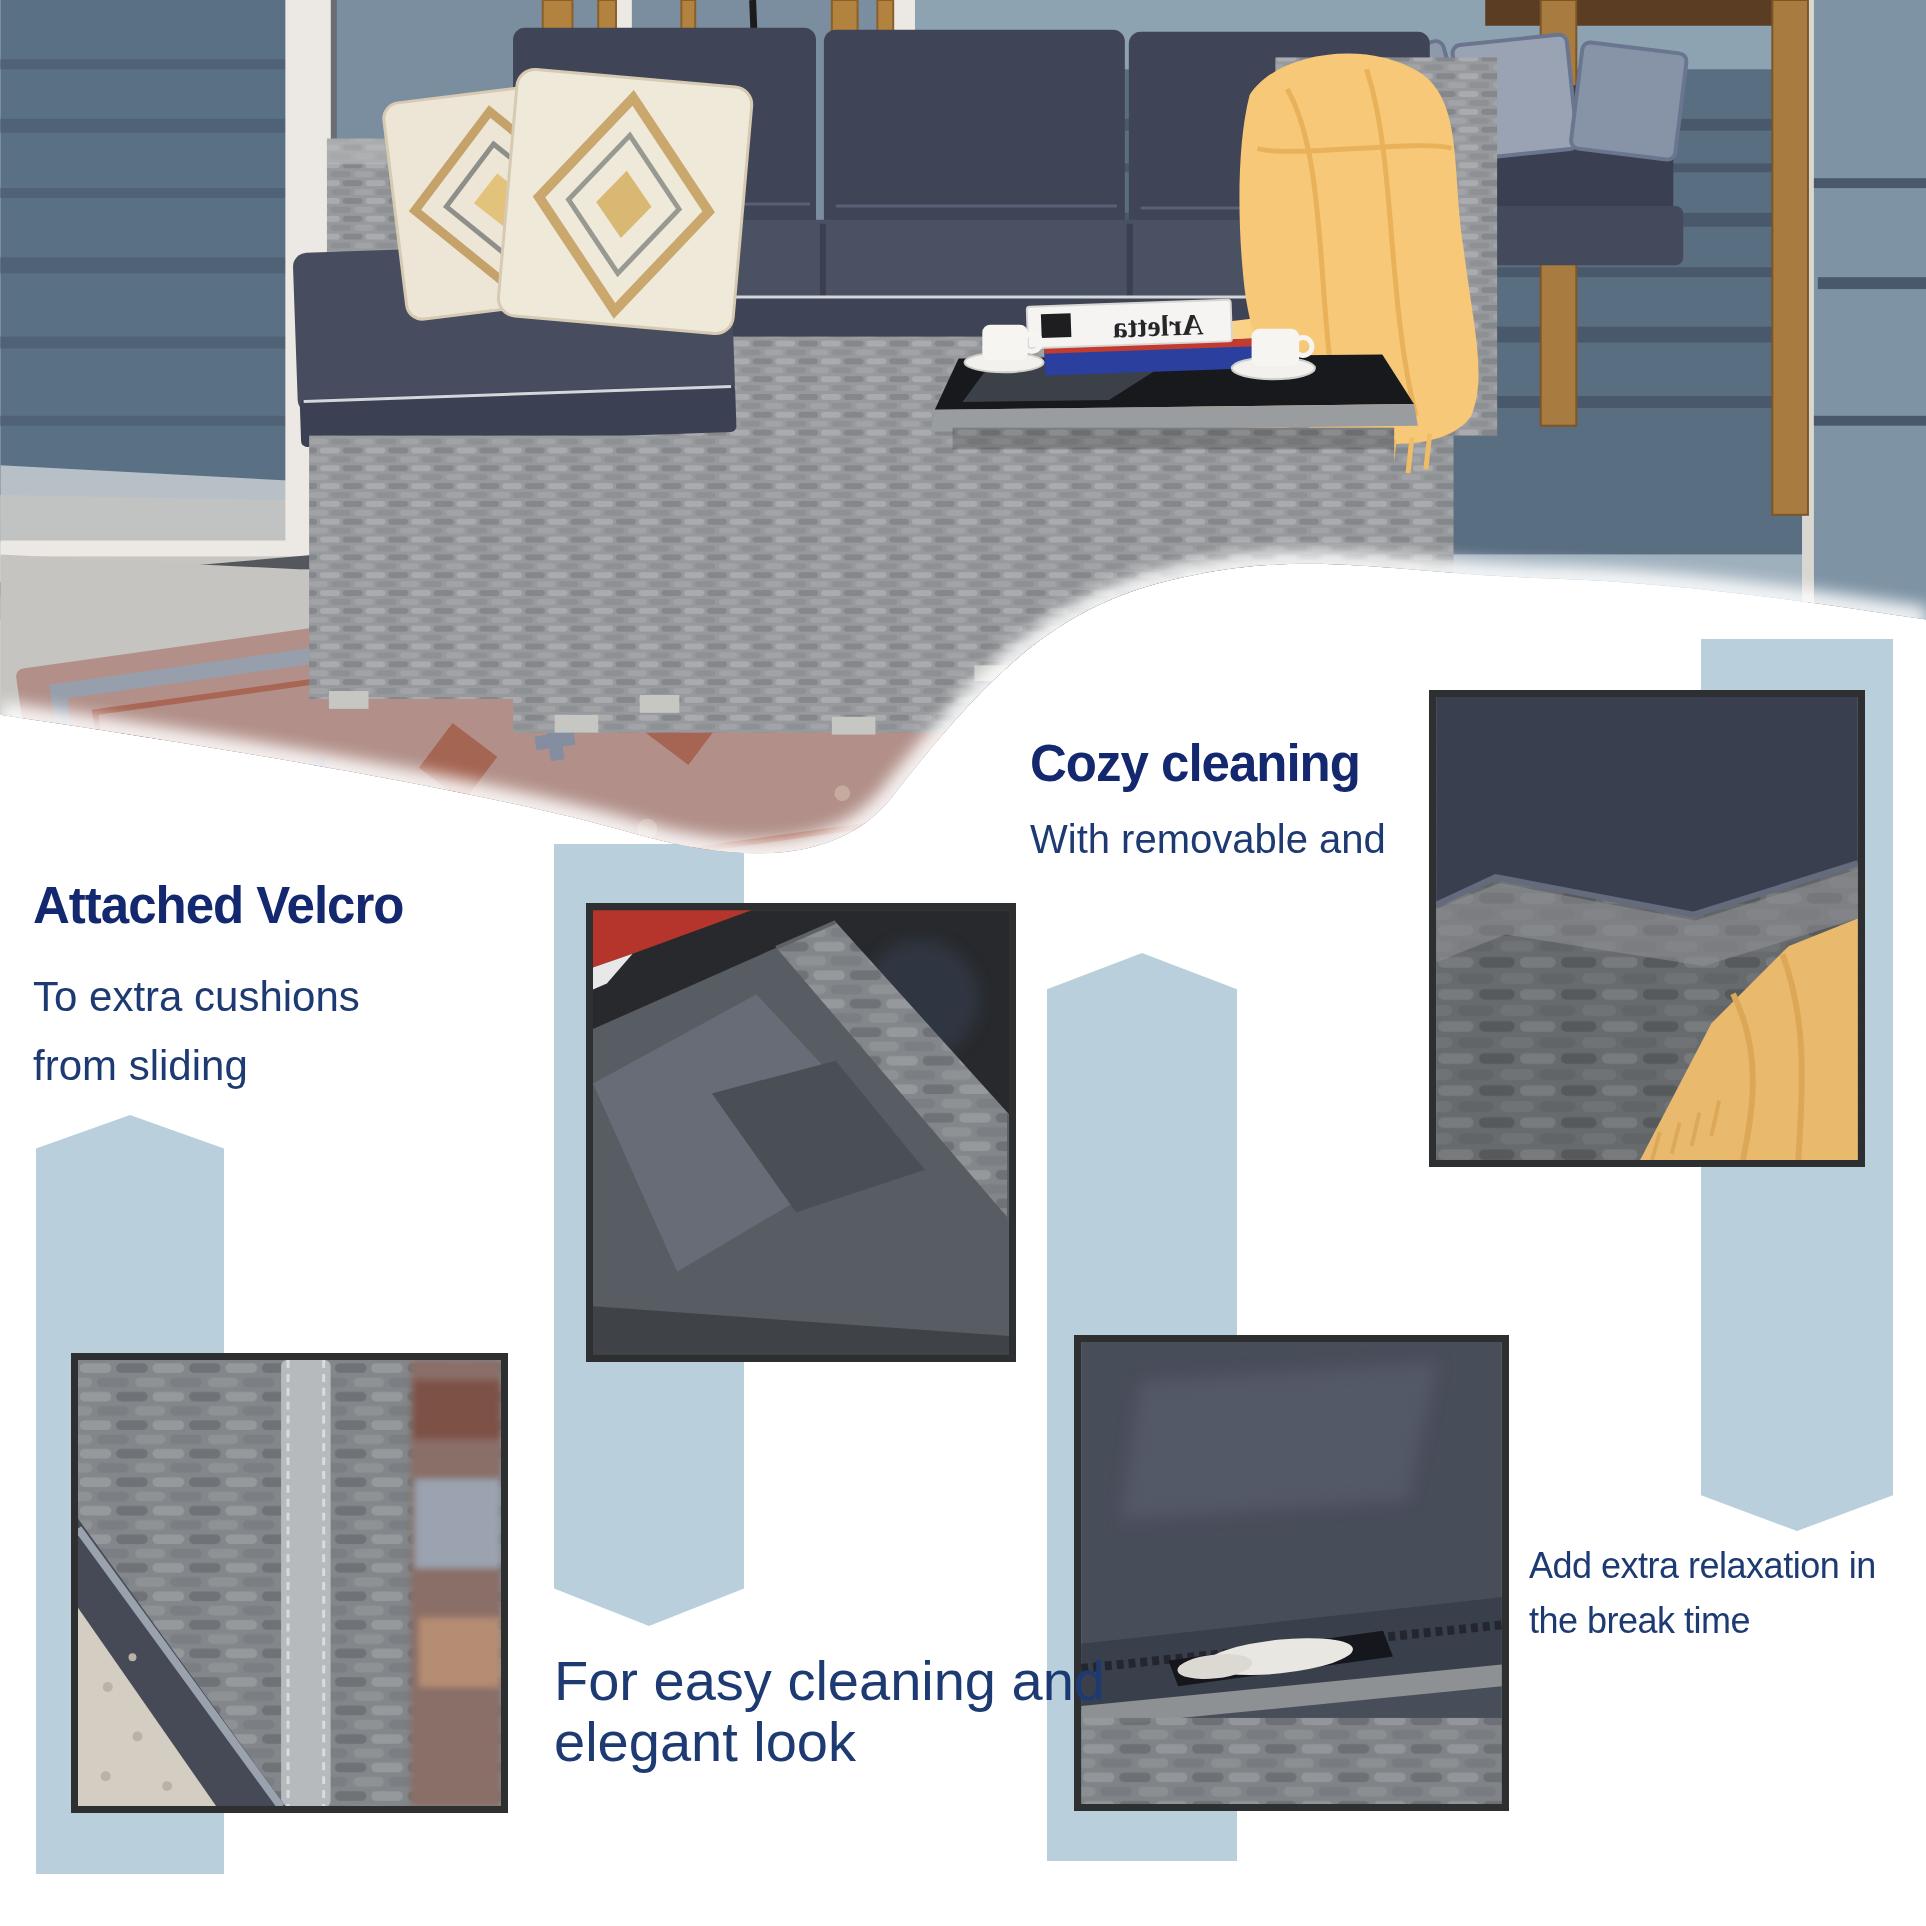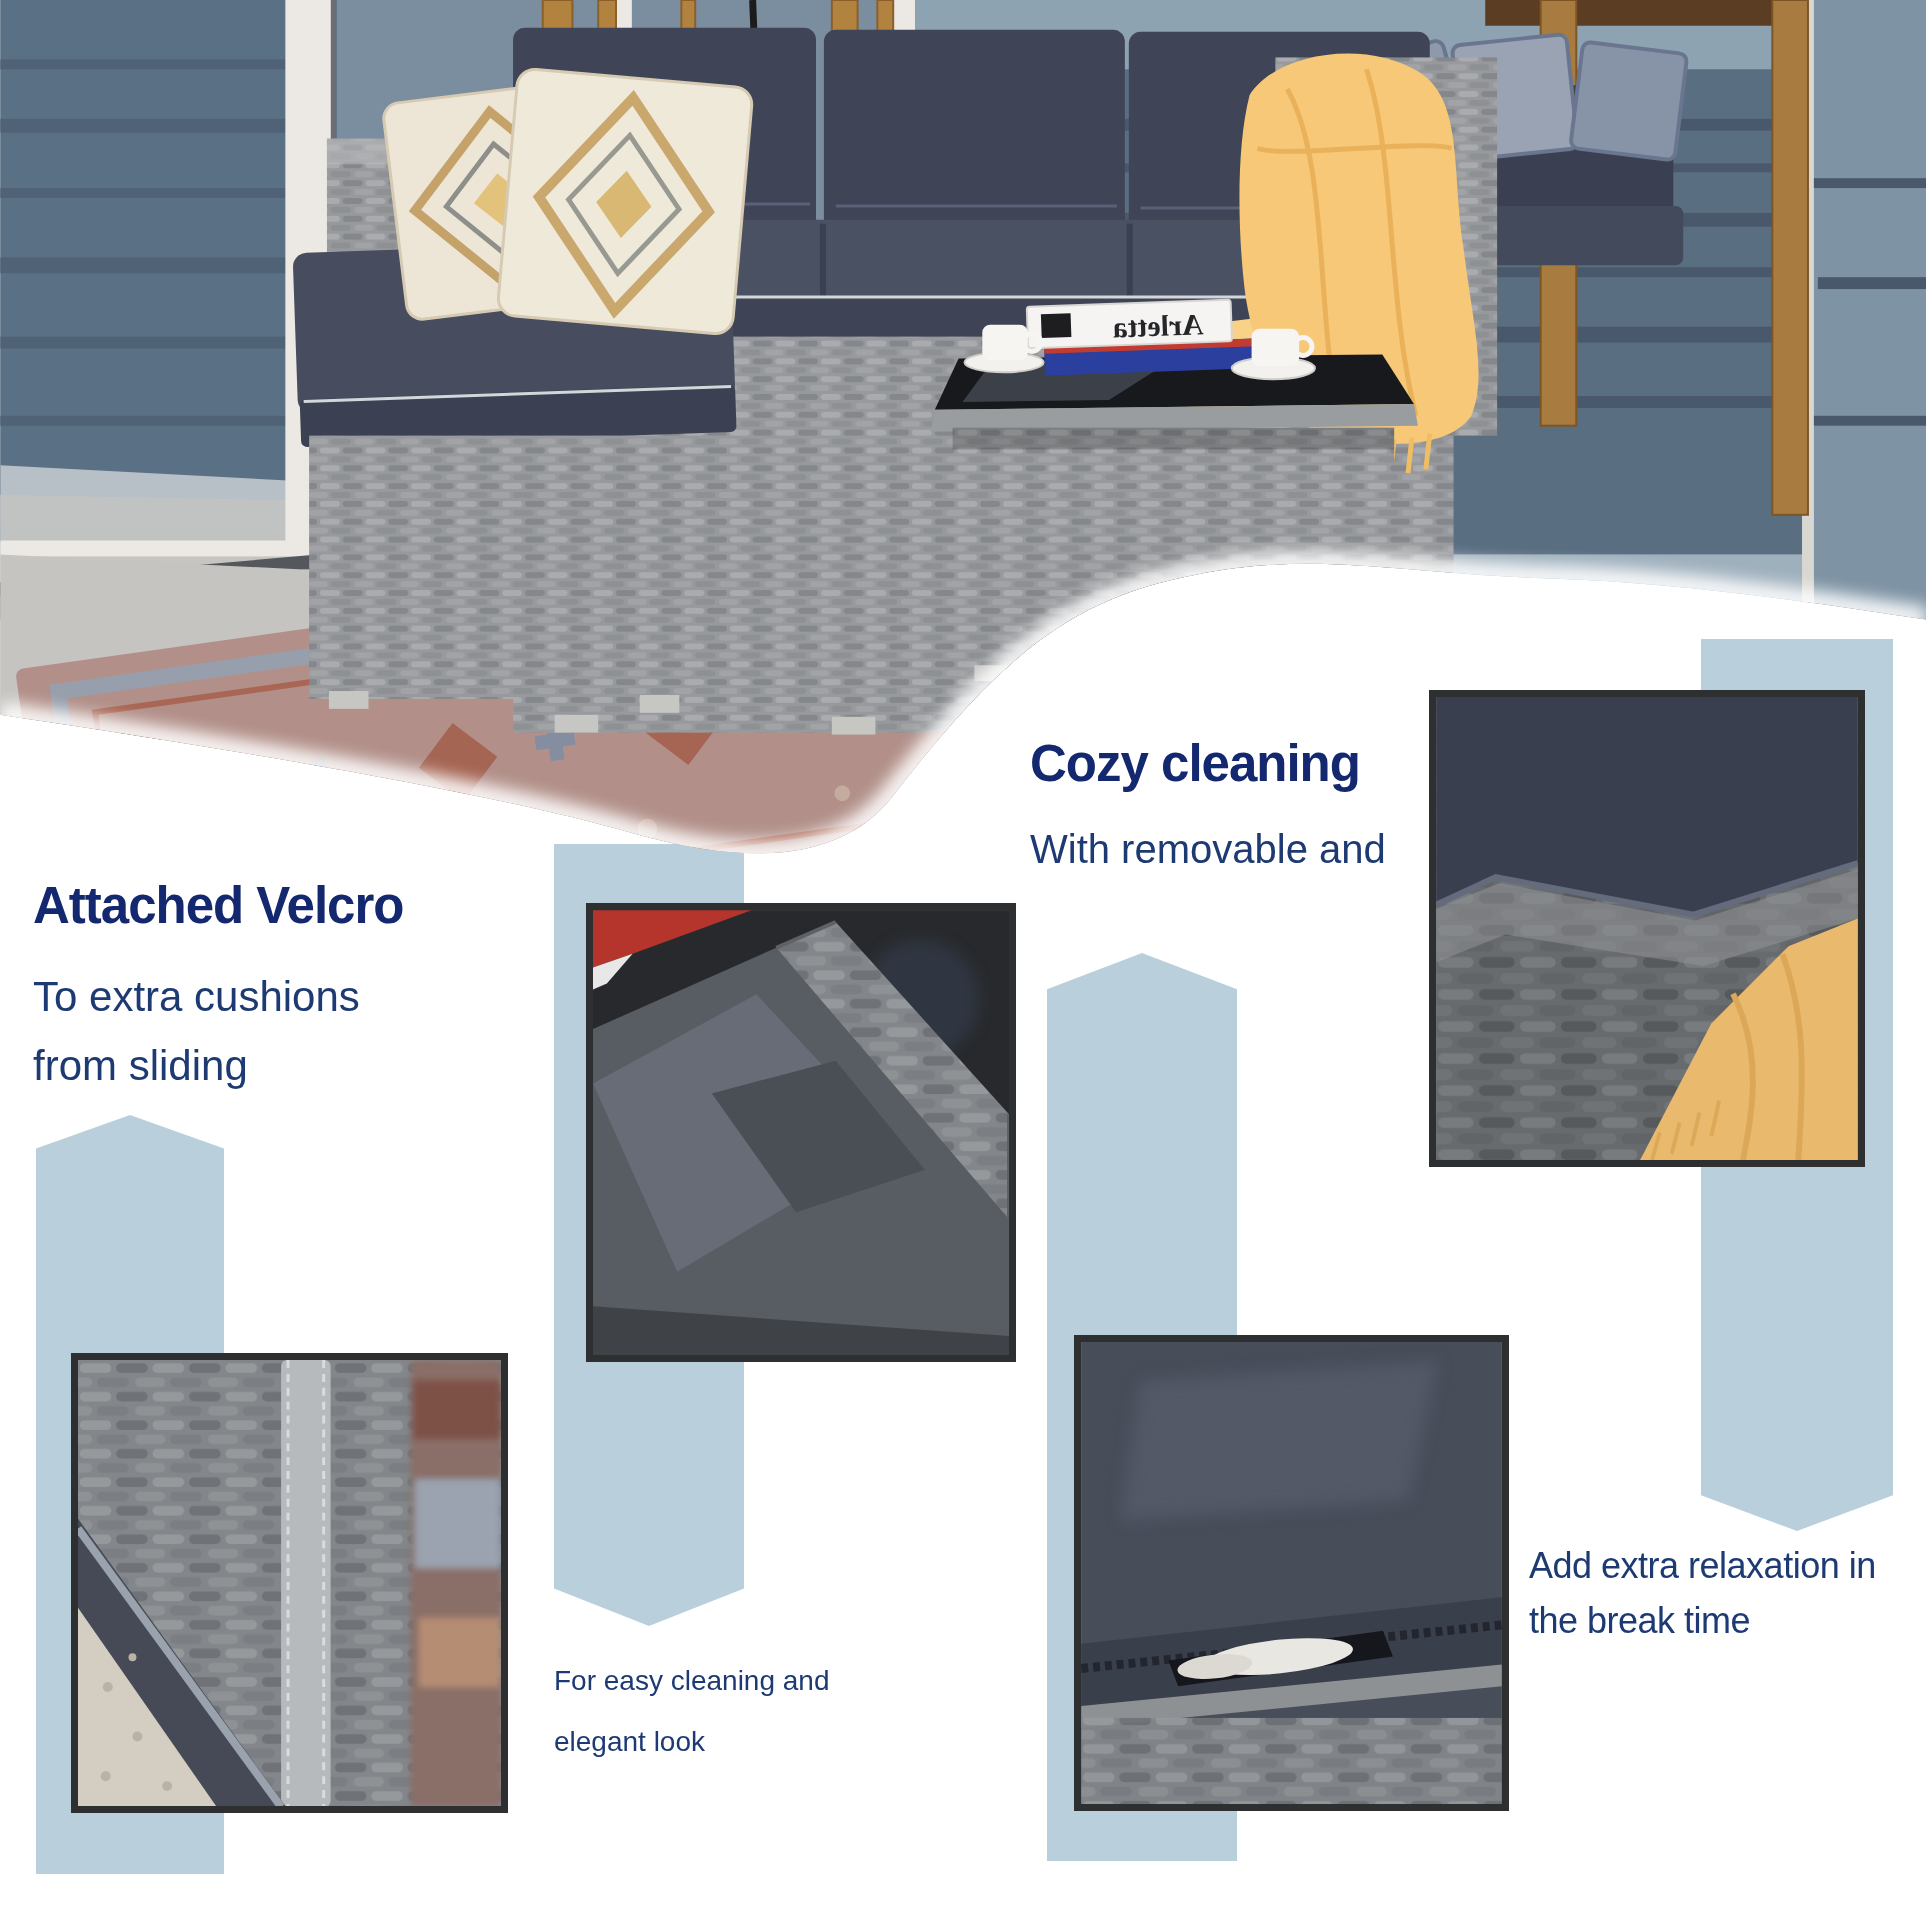--- a/index.html
+++ b/index.html
@@ -11,22 +11,22 @@
           font-family:"Liberation Sans", sans-serif;background:var(--page_bg);}
   .band{position:absolute;background:var(--arrow_band);z-index:1;}
   .photo{position:absolute;border:7px solid var(--photo_border);box-sizing:border-box;
          overflow:hidden;z-index:3;background:#777;}
   .photo svg{display:block;}
   .feature{position:absolute;z-index:4;}
   .feature h3{margin:0;color:var(--heading);font-weight:bold;font-size:51px;
               line-height:61px;letter-spacing:-1px;white-space:nowrap;}
   .feature .sub{color:var(--body_text);white-space:nowrap;}
   .f1 .sub{font-size:42px;line-height:69px;margin-top:26px;}
-  .f2 .sub{font-size:40px;line-height:55px;margin-top:28px;}
-  .f3 .sub{font-size:28px;line-height:61px;margin-top:26px;}
+  .f2 .sub{font-size:40px;line-height:55px;margin-top:18px;}
+  .f3 .sub{font-size:56px;line-height:61px;margin-top:26px;}
   .f4 .sub{font-size:36px;line-height:55px;letter-spacing:-0.5px;}
   #hero{position:absolute;left:0;top:0;z-index:2;}
 </style>
 </head>
 <body>
 
 <div id="canvas">
 
   <svg width="0" height="0" style="position:absolute" aria-hidden="true">
     <defs>

